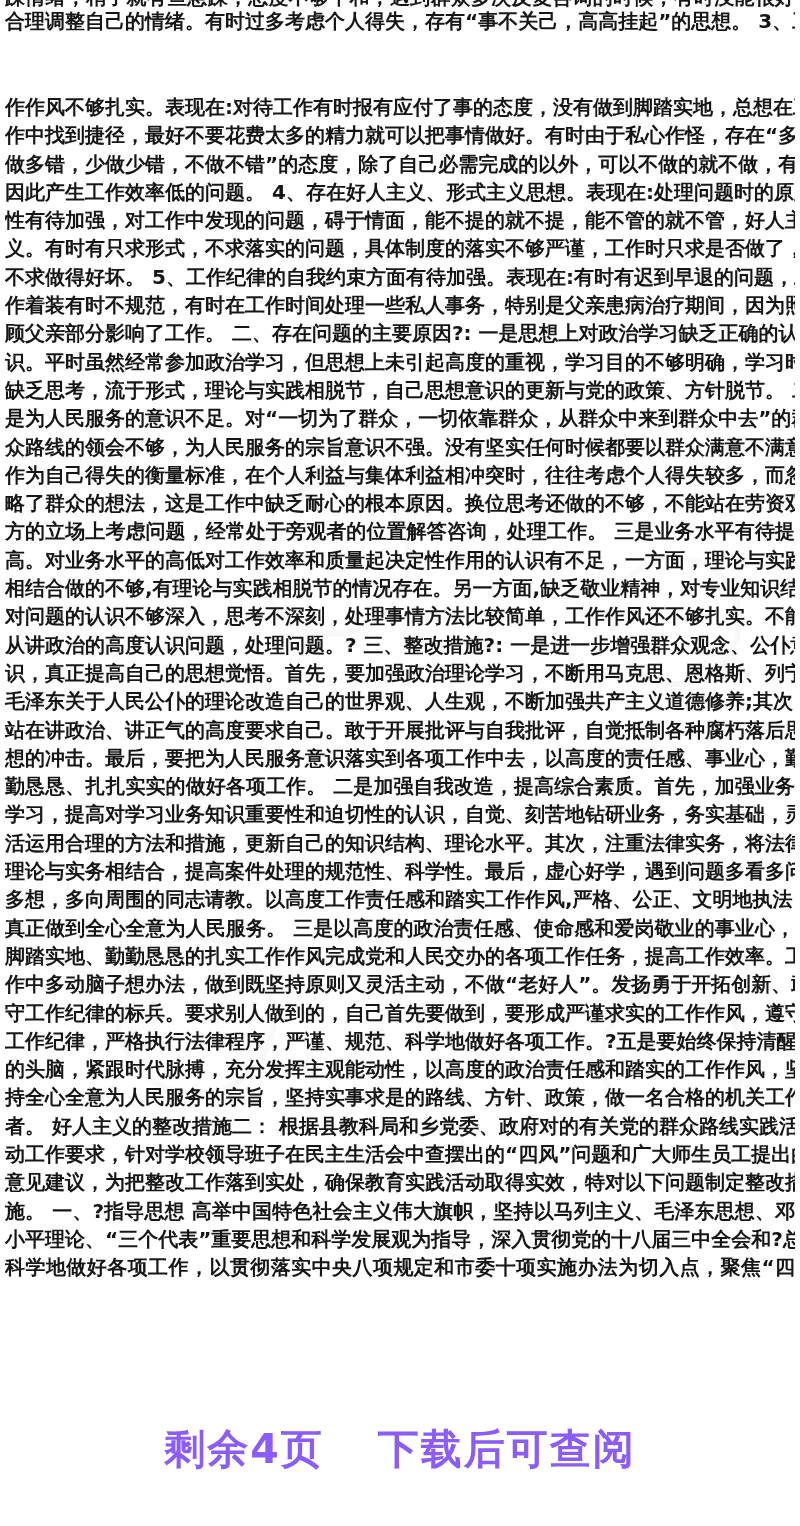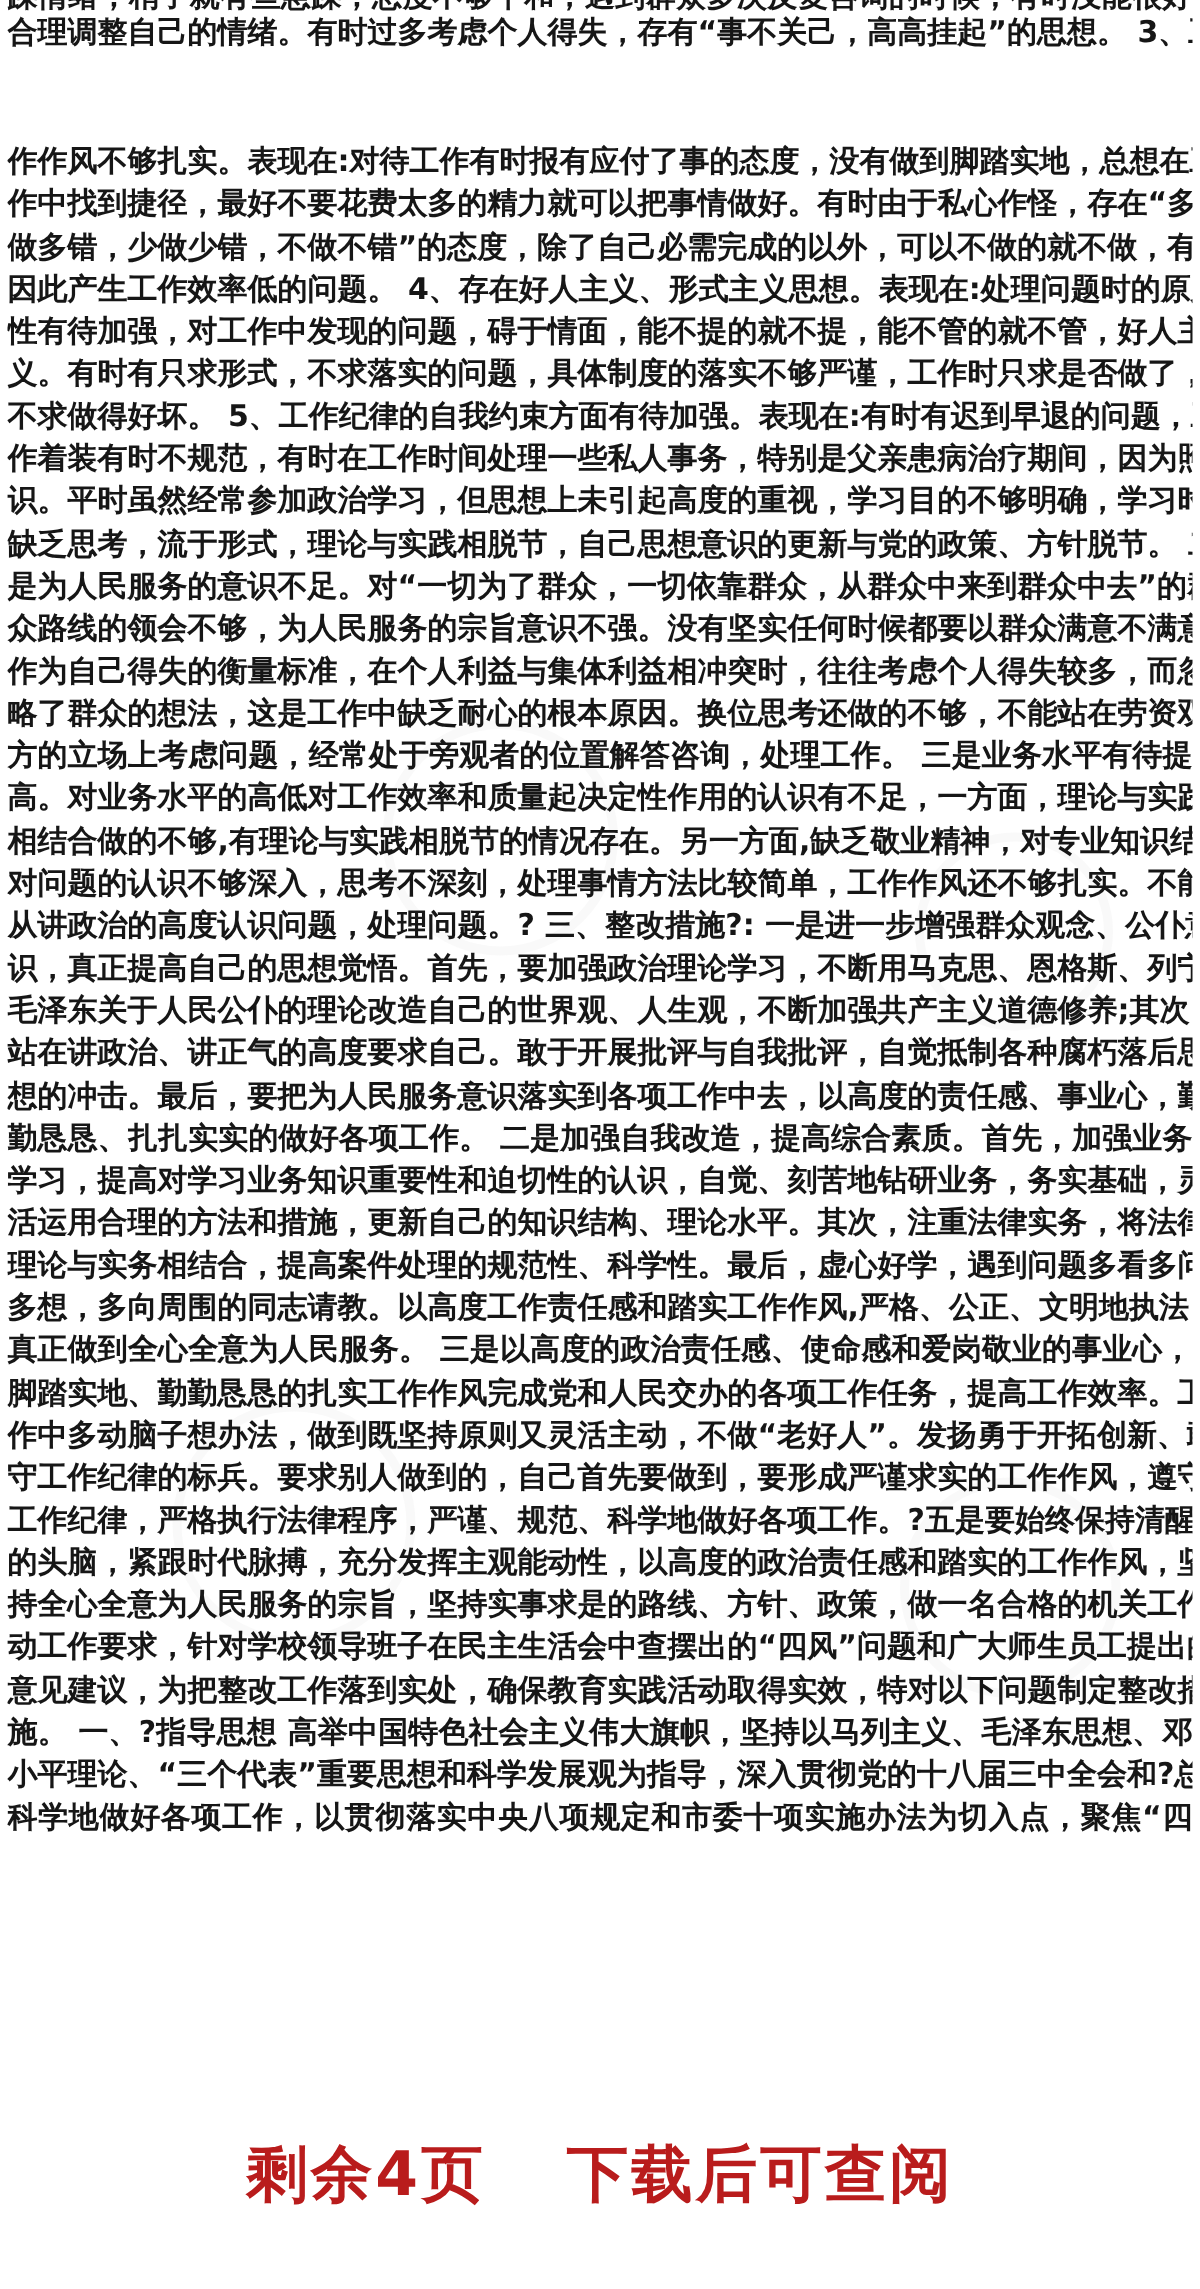--- a/index.html
+++ b/index.html
@@ -40,21 +40,21 @@
   }
   .footer-watermark {
     position: absolute;
     top: 1422px; left: 0; right: 0;
     display: flex;
     justify-content: center;
     align-items: baseline;
     gap: 54px;
     font-size: 41px;
     font-weight: 700;
-    color: #b91c1c;
+    color: #8b5cf6;
     letter-spacing: 2px;
   }
   
   .wm {
     position: absolute;
     border: 6px solid rgba(120,120,120,0.045);
     border-radius: 50%;
     pointer-events: none;
   }
   .wm1 { left: 255px; top: 480px;  width: 145px; height: 145px; }
@@ -80,20 +80,21 @@
 
   <div class="body-block">
       <div class="tline">作作风不够扎实。表现在:对待工作有时报有应付了事的态度，没有做到脚踏实地，总想在工</div>
       <div class="tline">作中找到捷径，最好不要花费太多的精力就可以把事情做好。有时由于私心作怪，存在“多</div>
       <div class="tline">做多错，少做少错，不做不错”的态度，除了自己必需完成的以外，可以不做的就不做，有时</div>
       <div class="tline">因此产生工作效率低的问题。 4、存在好人主义、形式主义思想。表现在:处理问题时的原则</div>
       <div class="tline">性有待加强，对工作中发现的问题，碍于情面，能不提的就不提，能不管的就不管，好人主</div>
       <div class="tline">义。有时有只求形式，不求落实的问题，具体制度的落实不够严谨，工作时只求是否做了，</div>
       <div class="tline">不求做得好坏。 5、工作纪律的自我约束方面有待加强。表现在:有时有迟到早退的问题，工</div>
       <div class="tline">作着装有时不规范，有时在工作时间处理一些私人事务，特别是父亲患病治疗期间，因为照</div>
+      <div class="tline">顾父亲部分影响了工作。 二、存在问题的主要原因?: 一是思想上对政治学习缺乏正确的认</div>
       <div class="tline">识。平时虽然经常参加政治学习，但思想上未引起高度的重视，学习目的不够明确，学习时</div>
       <div class="tline">缺乏思考，流于形式，理论与实践相脱节，自己思想意识的更新与党的政策、方针脱节。 二</div>
       <div class="tline">是为人民服务的意识不足。对“一切为了群众，一切依靠群众，从群众中来到群众中去”的群</div>
       <div class="tline">众路线的领会不够，为人民服务的宗旨意识不强。没有坚实任何时候都要以群众满意不满意</div>
       <div class="tline">作为自己得失的衡量标准，在个人利益与集体利益相冲突时，往往考虑个人得失较多，而忽</div>
       <div class="tline">略了群众的想法，这是工作中缺乏耐心的根本原因。换位思考还做的不够，不能站在劳资双</div>
       <div class="tline">方的立场上考虑问题，经常处于旁观者的位置解答咨询，处理工作。 三是业务水平有待提</div>
       <div class="tline">高。对业务水平的高低对工作效率和质量起决定性作用的认识有不足，一方面，理论与实践</div>
       <div class="tline">相结合做的不够,有理论与实践相脱节的情况存在。另一方面,缺乏敬业精神，对专业知识结</div>
       <div class="tline">对问题的认识不够深入，思考不深刻，处理事情方法比较简单，工作作风还不够扎实。不能</div>
@@ -107,20 +108,21 @@
       <div class="tline">活运用合理的方法和措施，更新自己的知识结构、理论水平。其次，注重法律实务，将法律</div>
       <div class="tline">理论与实务相结合，提高案件处理的规范性、科学性。最后，虚心好学，遇到问题多看多问</div>
       <div class="tline">多想，多向周围的同志请教。以高度工作责任感和踏实工作作风,严格、公正、文明地执法，</div>
       <div class="tline">真正做到全心全意为人民服务。 三是以高度的政治责任感、使命感和爱岗敬业的事业心，</div>
       <div class="tline">脚踏实地、勤勤恳恳的扎实工作作风完成党和人民交办的各项工作任务，提高工作效率。工</div>
       <div class="tline">作中多动脑子想办法，做到既坚持原则又灵活主动，不做“老好人”。发扬勇于开拓创新、敢</div>
       <div class="tline">守工作纪律的标兵。要求别人做到的，自己首先要做到，要形成严谨求实的工作作风，遵守</div>
       <div class="tline">工作纪律，严格执行法律程序，严谨、规范、科学地做好各项工作。?五是要始终保持清醒</div>
       <div class="tline">的头脑，紧跟时代脉搏，充分发挥主观能动性，以高度的政治责任感和踏实的工作作风，坚</div>
       <div class="tline">持全心全意为人民服务的宗旨，坚持实事求是的路线、方针、政策，做一名合格的机关工作</div>
+      <div class="tline">者。 好人主义的整改措施二： 根据县教科局和乡党委、政府对的有关党的群众路线实践活</div>
       <div class="tline">动工作要求，针对学校领导班子在民主生活会中查摆出的“四风”问题和广大师生员工提出的</div>
       <div class="tline">意见建议，为把整改工作落到实处，确保教育实践活动取得实效，特对以下问题制定整改措</div>
       <div class="tline">施。 一、?指导思想 高举中国特色社会主义伟大旗帜，坚持以马列主义、毛泽东思想、邓</div>
       <div class="tline">小平理论、“三个代表”重要思想和科学发展观为指导，深入贯彻党的十八届三中全会和?总书</div>
       <div class="tline">科学地做好各项工作，以贯彻落实中央八项规定和市委十项实施办法为切入点，聚焦“四</div>
     </div>
 
   <div class="footer-watermark">
     <span>剩余4页</span>
     <span>下载后可查阅</span>

